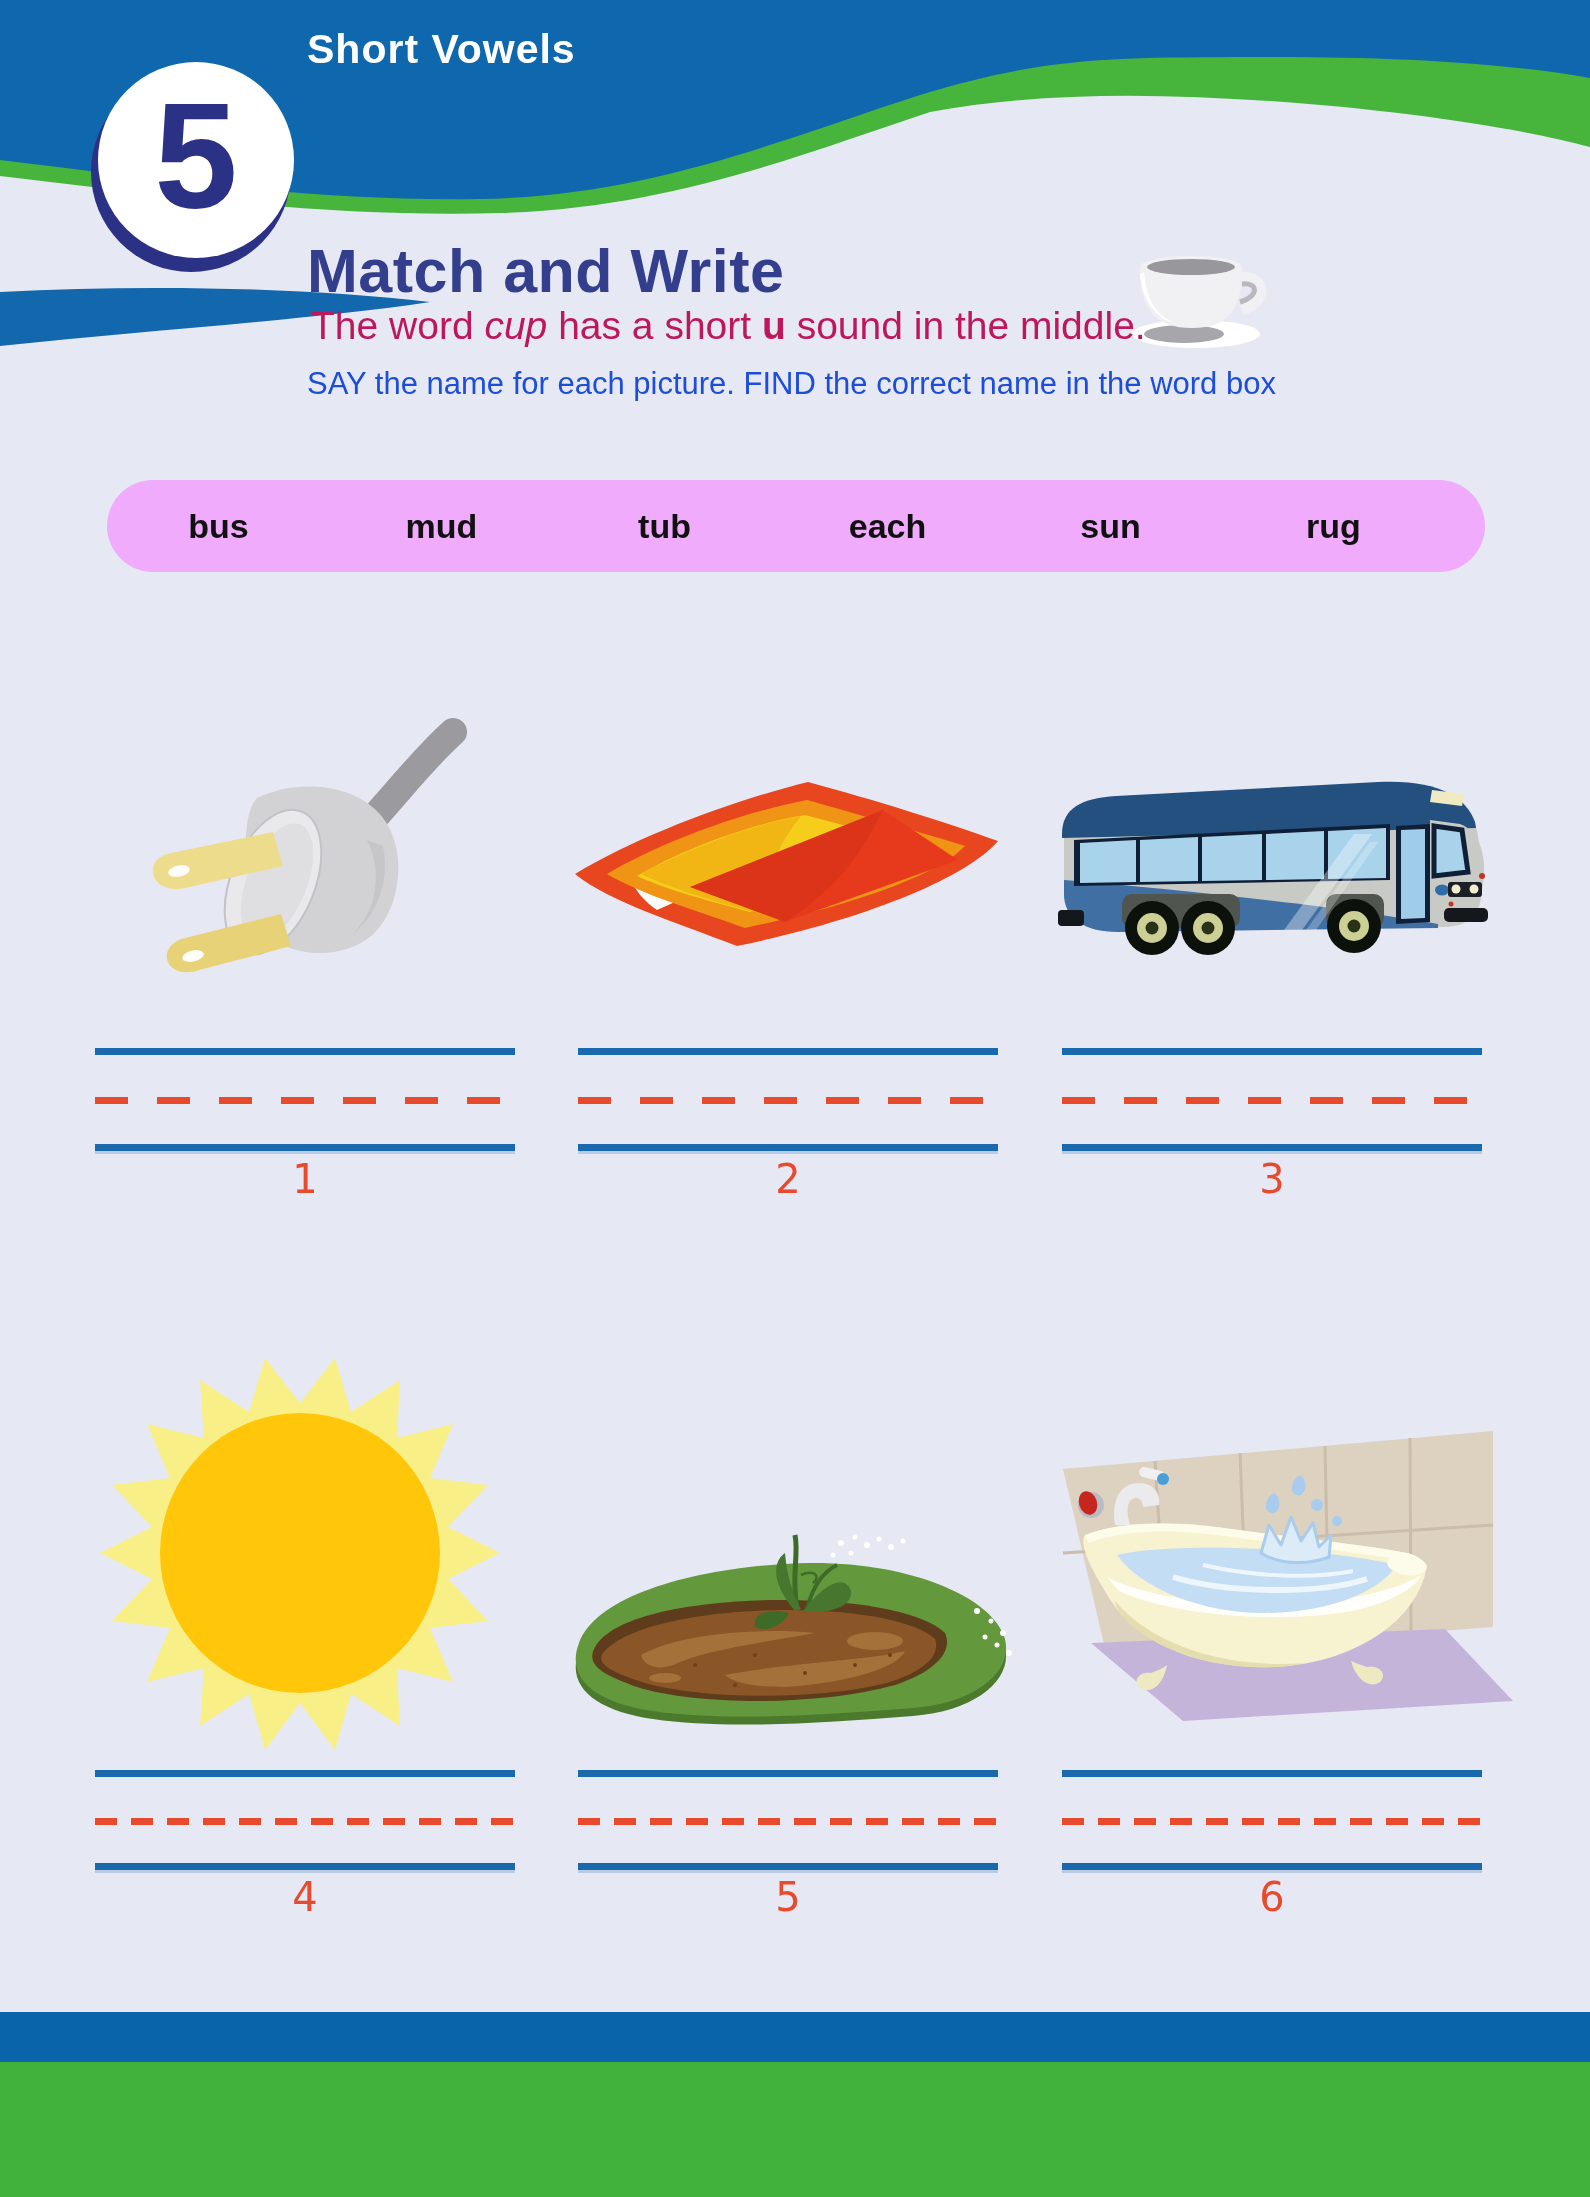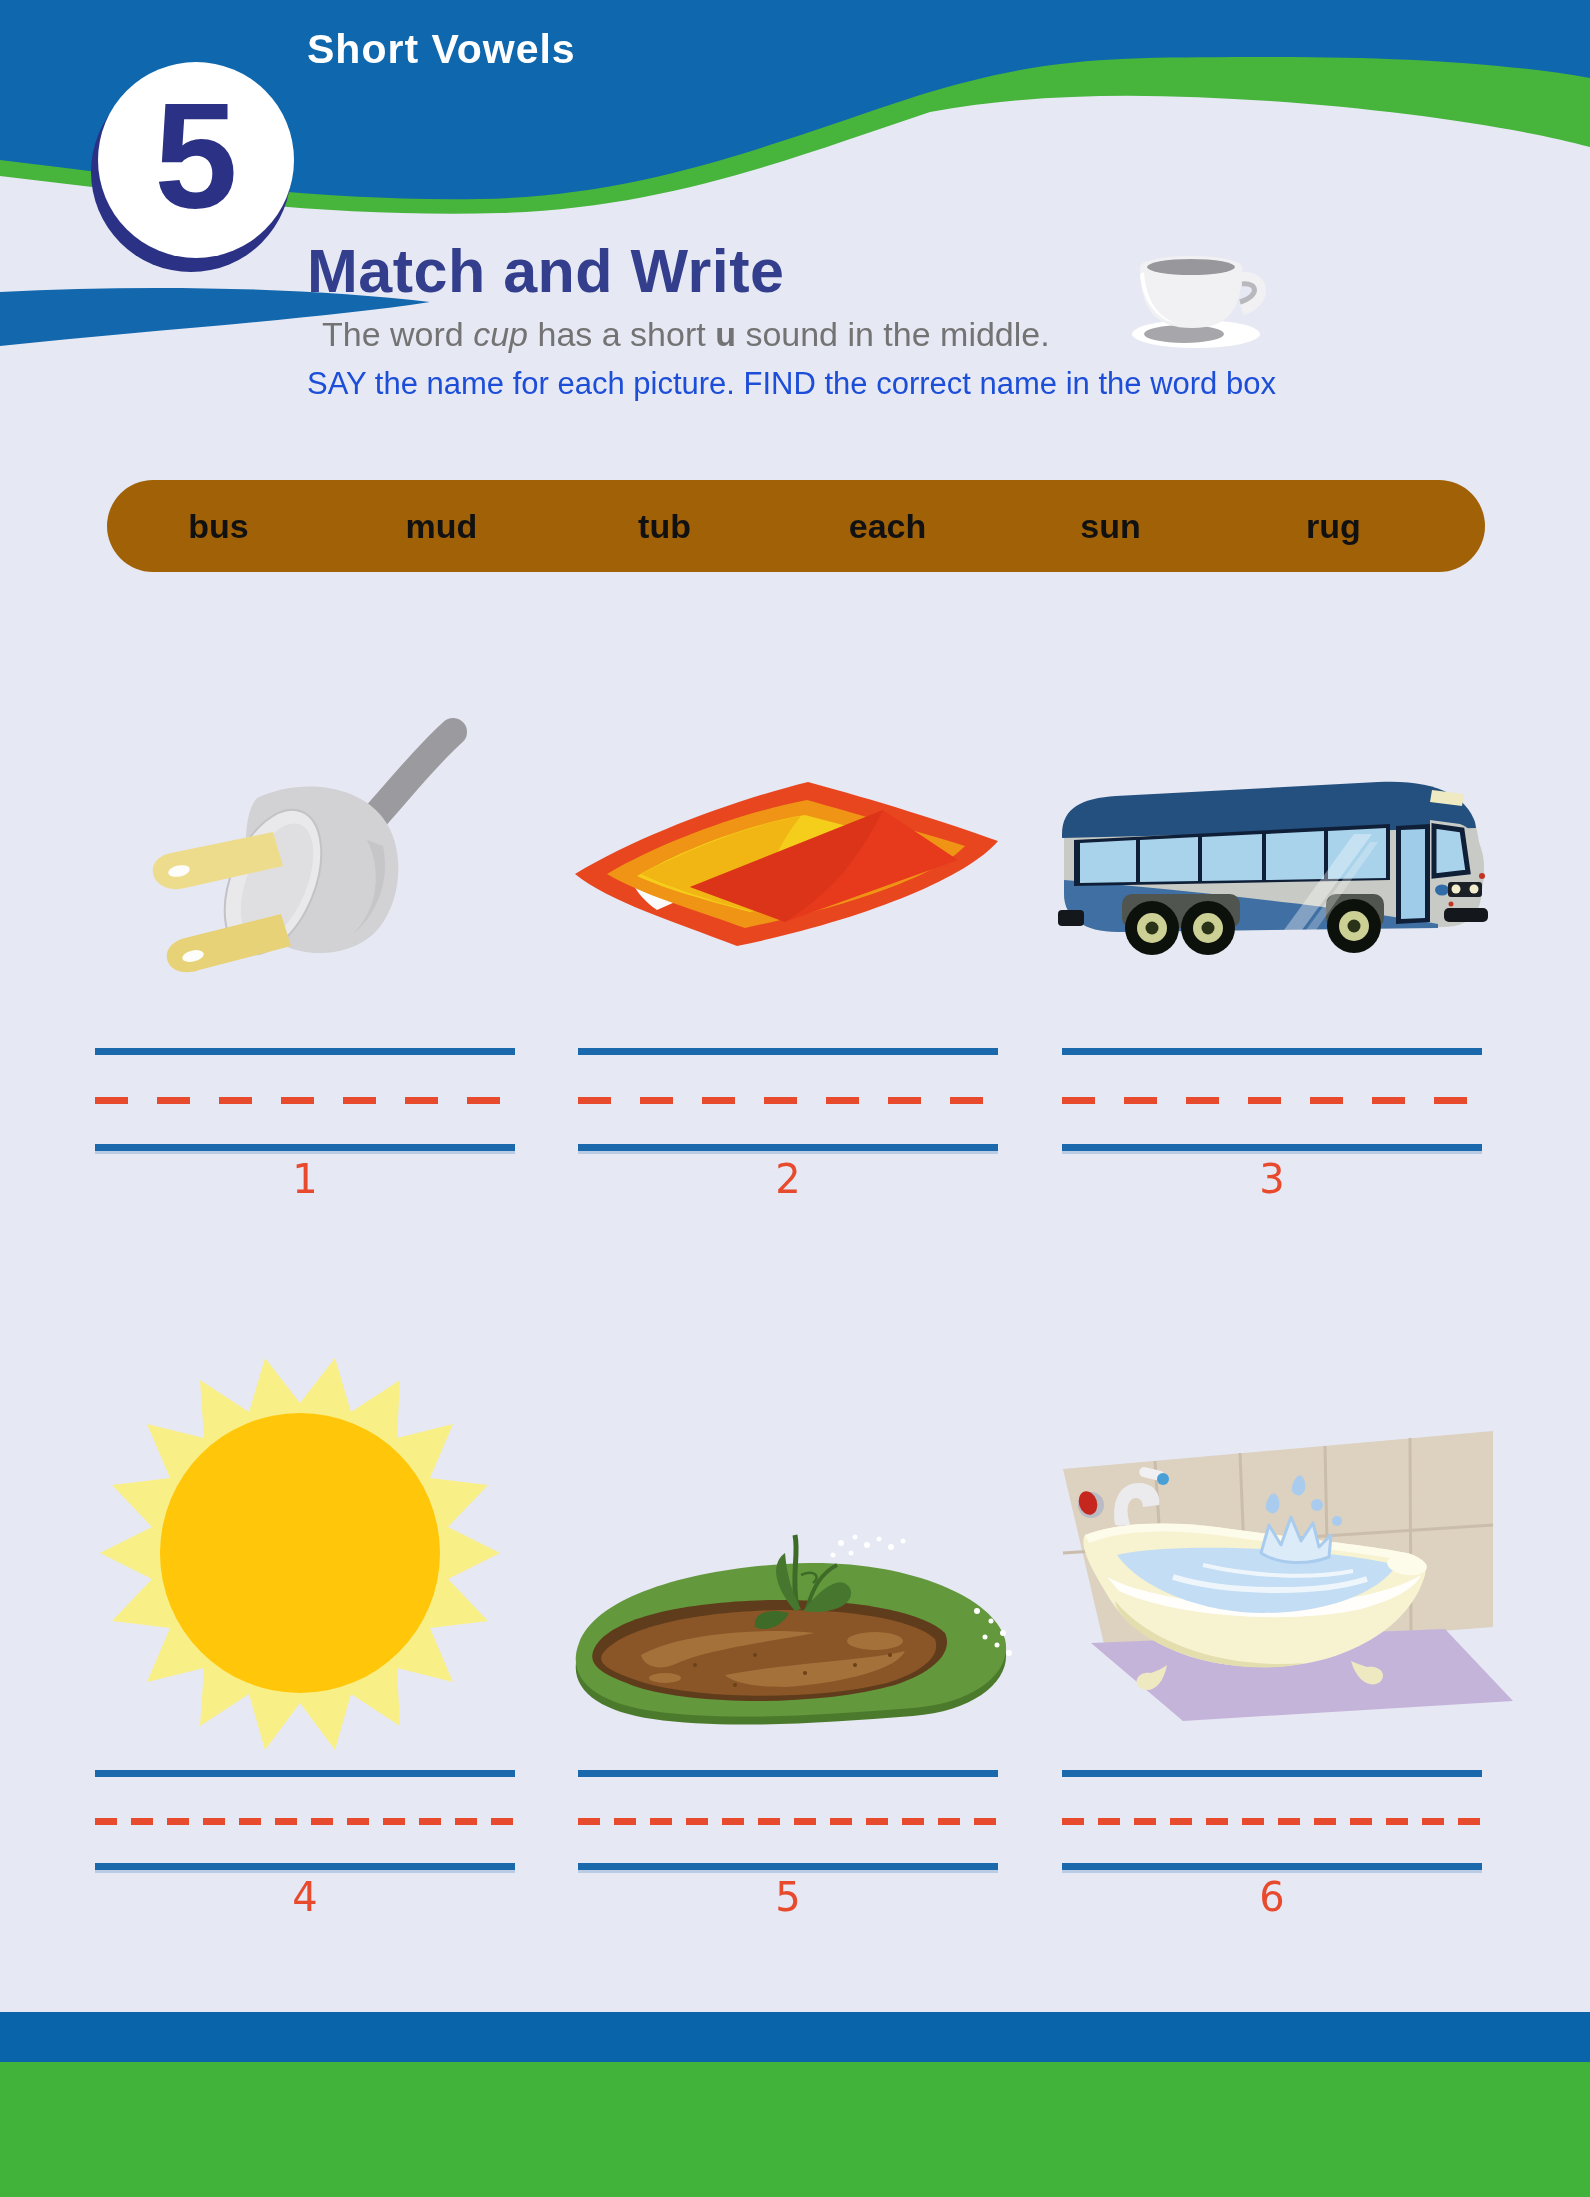--- a/index.html
+++ b/index.html
@@ -6,27 +6,27 @@
   .page{position:relative;width:1590px;height:2197px;background:#e6e8f4;overflow:hidden;
         font-family:"Liberation Sans",sans-serif;}
   .abs{position:absolute;}
   
   .header-svg{left:0;top:0;pointer-events:none;}
   .badge{left:98px;top:62px;width:196px;height:196px;border-radius:50%;background:#ffffff;
          box-shadow:-5px 12px 0 2px #2b3184;display:flex;align-items:center;justify-content:center;z-index:3;}
   .badge-num{font-size:150px;font-weight:bold;color:#2b3184;line-height:1;transform:translateY(-4px);}
   .main-title{left:307px;top:26px;font-size:41px;font-weight:800;color:#ffffff;letter-spacing:1px;z-index:3;}
   .activity-title{left:307px;top:236px;font-size:61px;font-weight:800;color:#333e8d;letter-spacing:.5px;z-index:3;}
-  .intro{left:307px;top:300px;font-size:34px;color:#737373;margin:15px;z-index:3;}
+  .intro{left:307px;top:300px;font-size:39px;color:#be185d;margin:4px;z-index:3;}
   .intro .it{font-style:italic;}
   .intro .bd{font-weight:bold;}
   .instructions{left:307px;top:362px;font-size:31px;color:#1d4ed8;line-height:44px;margin:0;z-index:3;}
   .instructions span{display:block;}
   
-  .wordbox{left:107px;top:480px;width:1378px;height:92px;background:#a16207;border-radius:46px;
+  .wordbox{left:107px;top:480px;width:1378px;height:92px;background:#f0abfc;border-radius:46px;
            display:flex;align-items:center;box-sizing:border-box;padding-right:40px;z-index:3;}
   .wordbox .w{flex:1;text-align:center;font-size:34px;font-weight:700;color:#111111;}
   
   .linegroup{width:420px;height:160px;}
   .wline{position:absolute;left:0;width:420px;height:7px;background:#1a69ad;}
   .wline.bot{box-shadow:0 3px 0 rgba(150,180,215,.55);}
   .wdash{position:absolute;left:0;width:420px;height:7px;}
   .dash-wide{background:repeating-linear-gradient(90deg,#e84a2d 0 33px,transparent 33px 62px);}
   .dash-narrow{background:repeating-linear-gradient(90deg,#e84a2d 0 22px,transparent 22px 36px);}
   .lnum{position:absolute;left:0;top:114px;width:420px;text-align:center;font-size:40px;color:#e84a2d;

